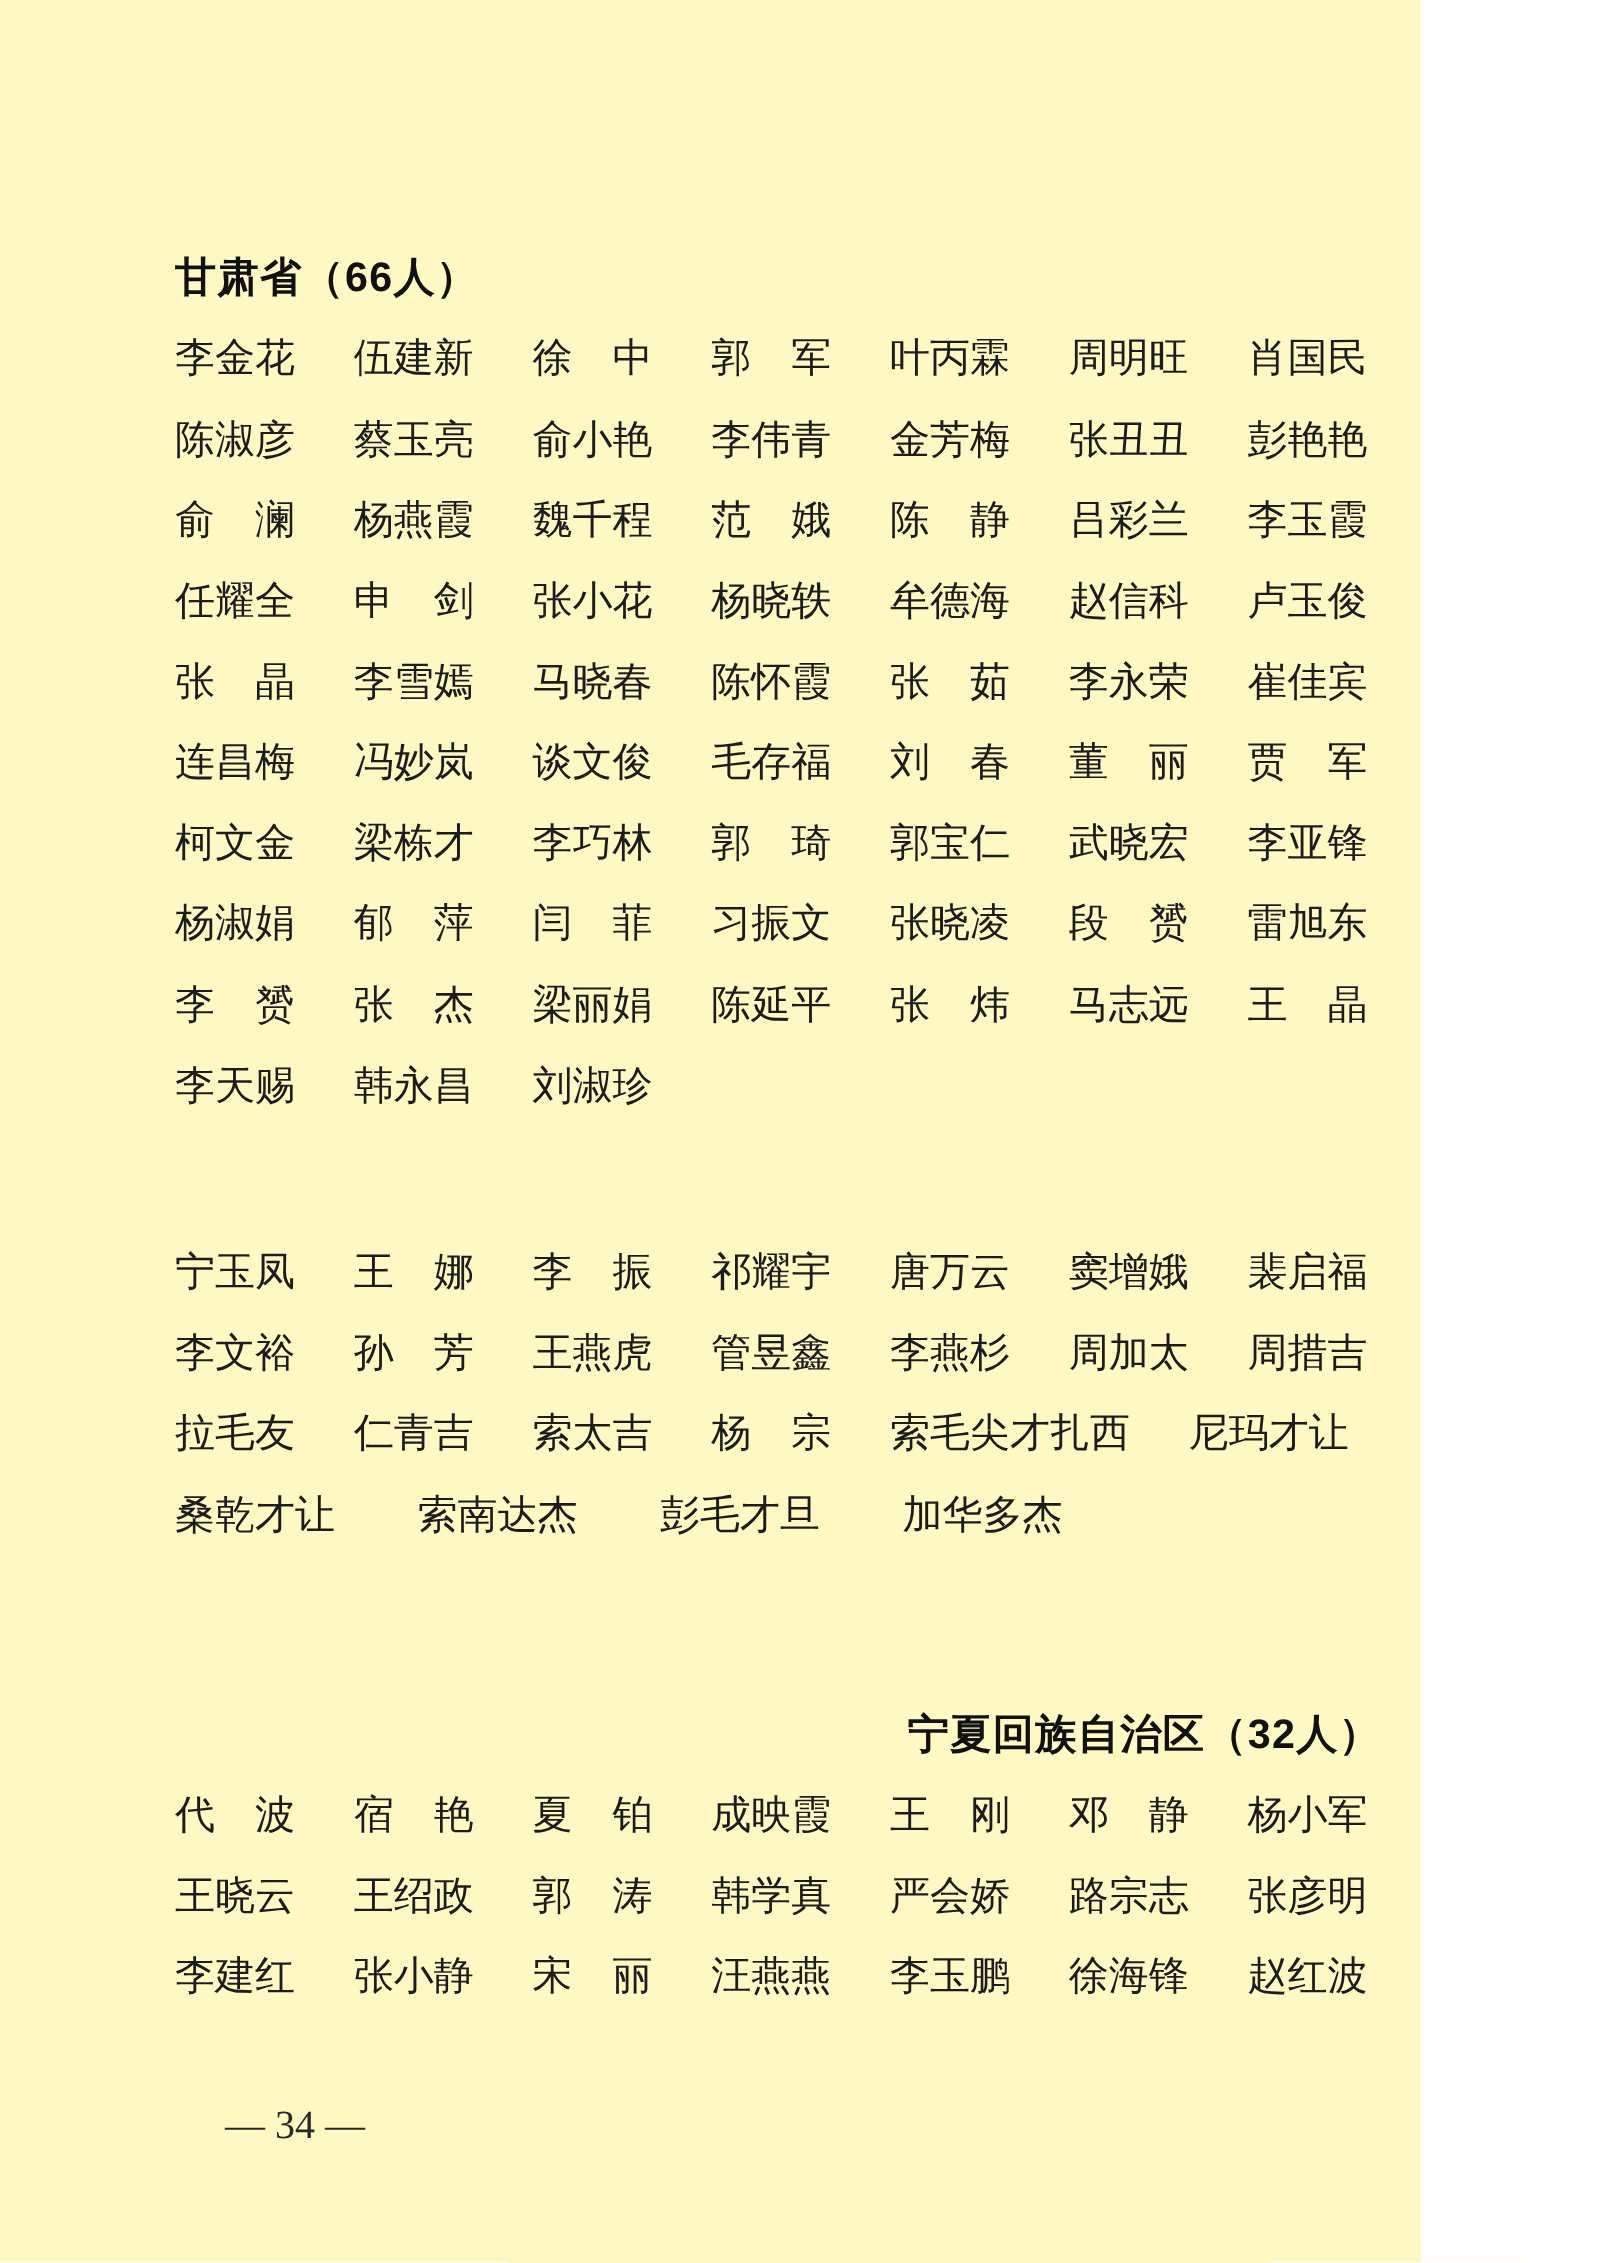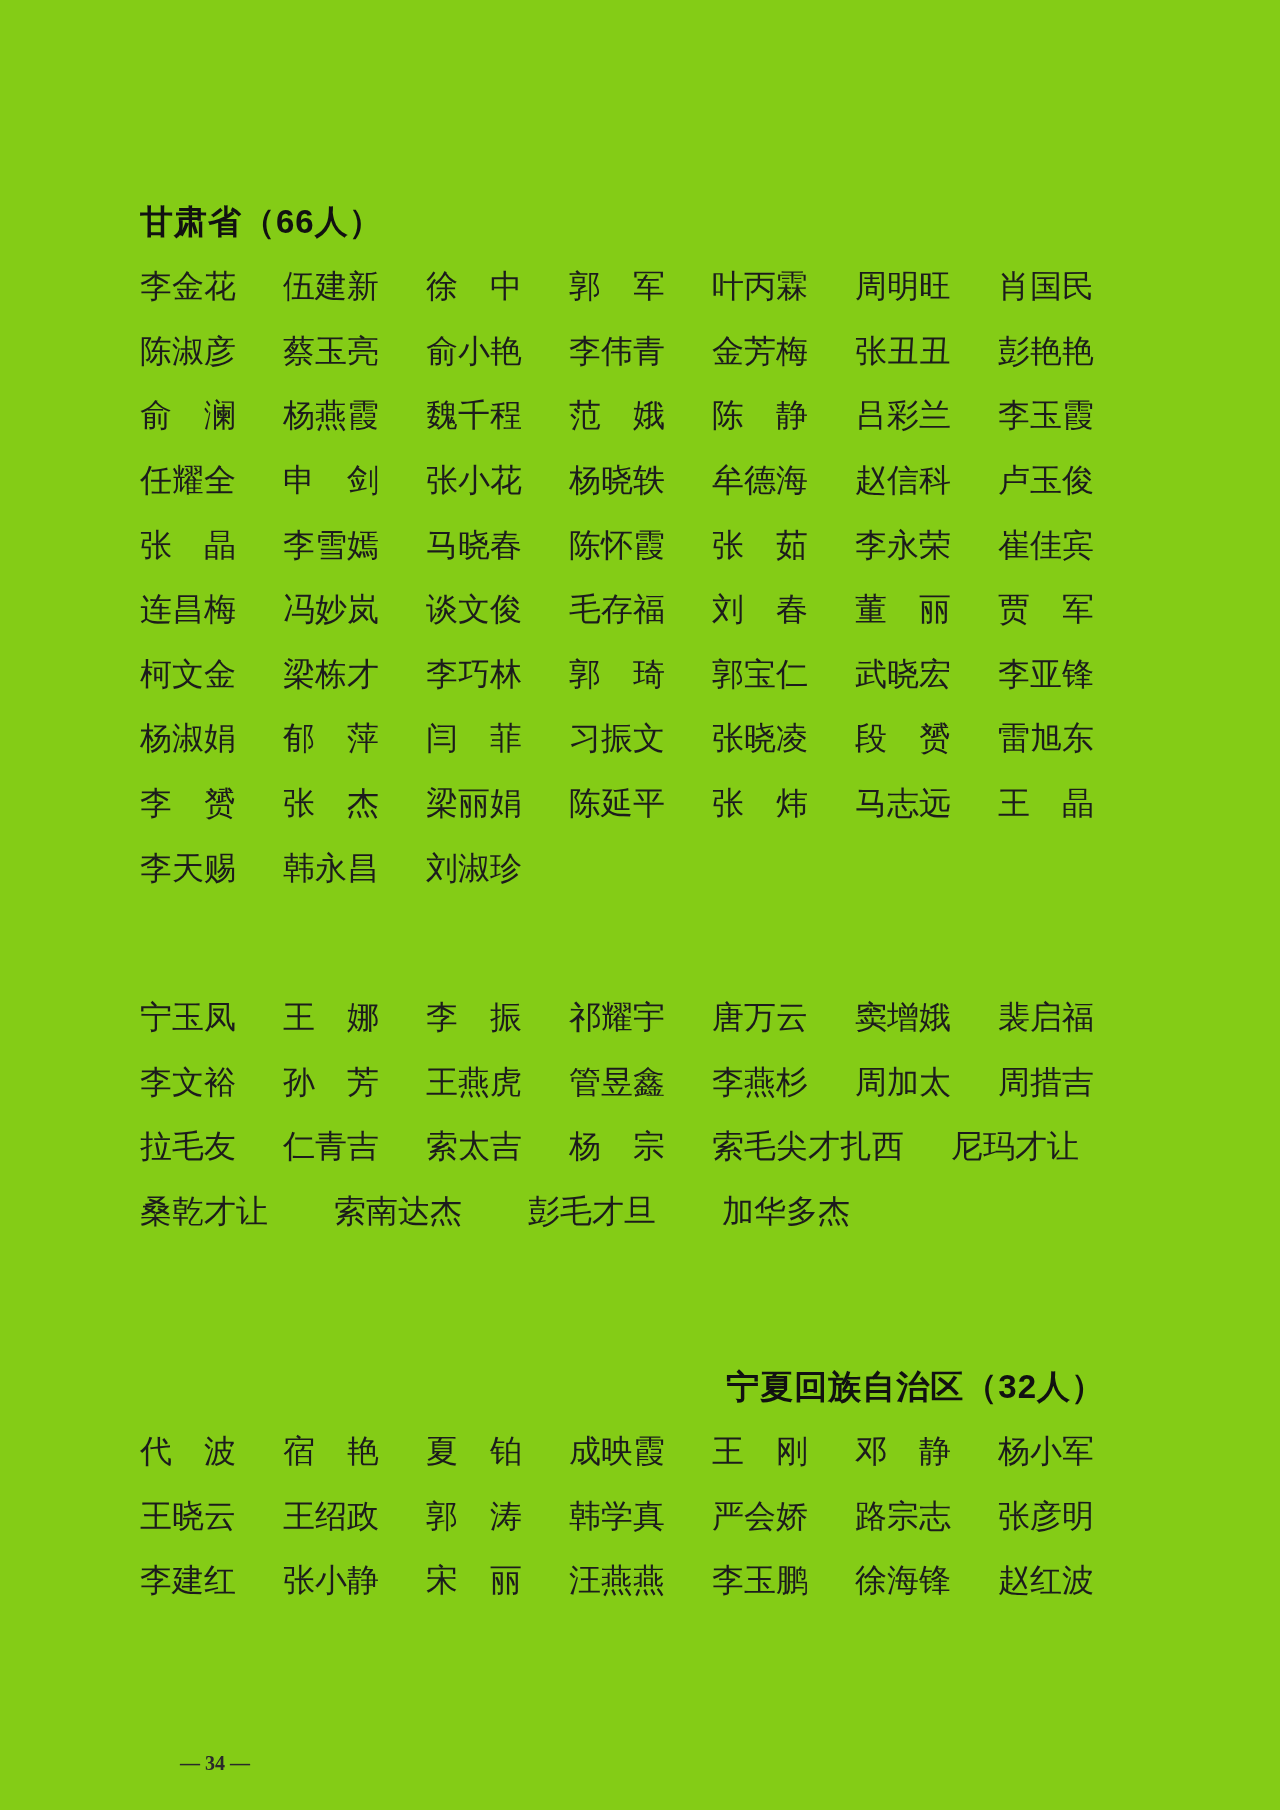--- a/index.html
+++ b/index.html
@@ -2,23 +2,23 @@
 <html lang="zh"><head>
 <meta charset="utf-8">
 <style>
   html, body {
     margin: 0;
     padding: 0;
     background: #ffffff;
   }
   .page {
     position: relative;
-    width: 1280px;
+    width: 1137px;
     height: 1810px;
-    background: #84cc16;
+    background: #fef9c3;
     overflow: hidden;
     font-family: "Liberation Serif", "DejaVu Serif", serif;
     color: #1c1c1c;
   }
   .section {
     position: absolute;
     left: 140px;
     width: 965px;
   }
   .section-gansu   { top: 205px; }
@@ -49,27 +49,26 @@
     font-size: 32px;
     line-height: 34px;
     white-space: pre;
     color: #1c1c1c;
   }
   .name.wide { width: auto; }
   .name span { display: inline-block; }
   .page-number {
     position: absolute;
     left: 180px;
-    top: 1748px;
-    font-size: 20px;
+    top: 1684px;
+    font-size: 32px;
     line-height: 30px;
     color: #2a2a2a;
     white-space: pre;
     font-family: "Liberation Serif", "DejaVu Serif", serif;
-    font-weight: bold;
   }
 </style>
 </head>
 <body>
 
 <div class="page">
   <div id="sections">
       <section class="section section-gansu">
         <h2 class="section-title">甘肃省（66人）</h2>
         <div class="name-row">

